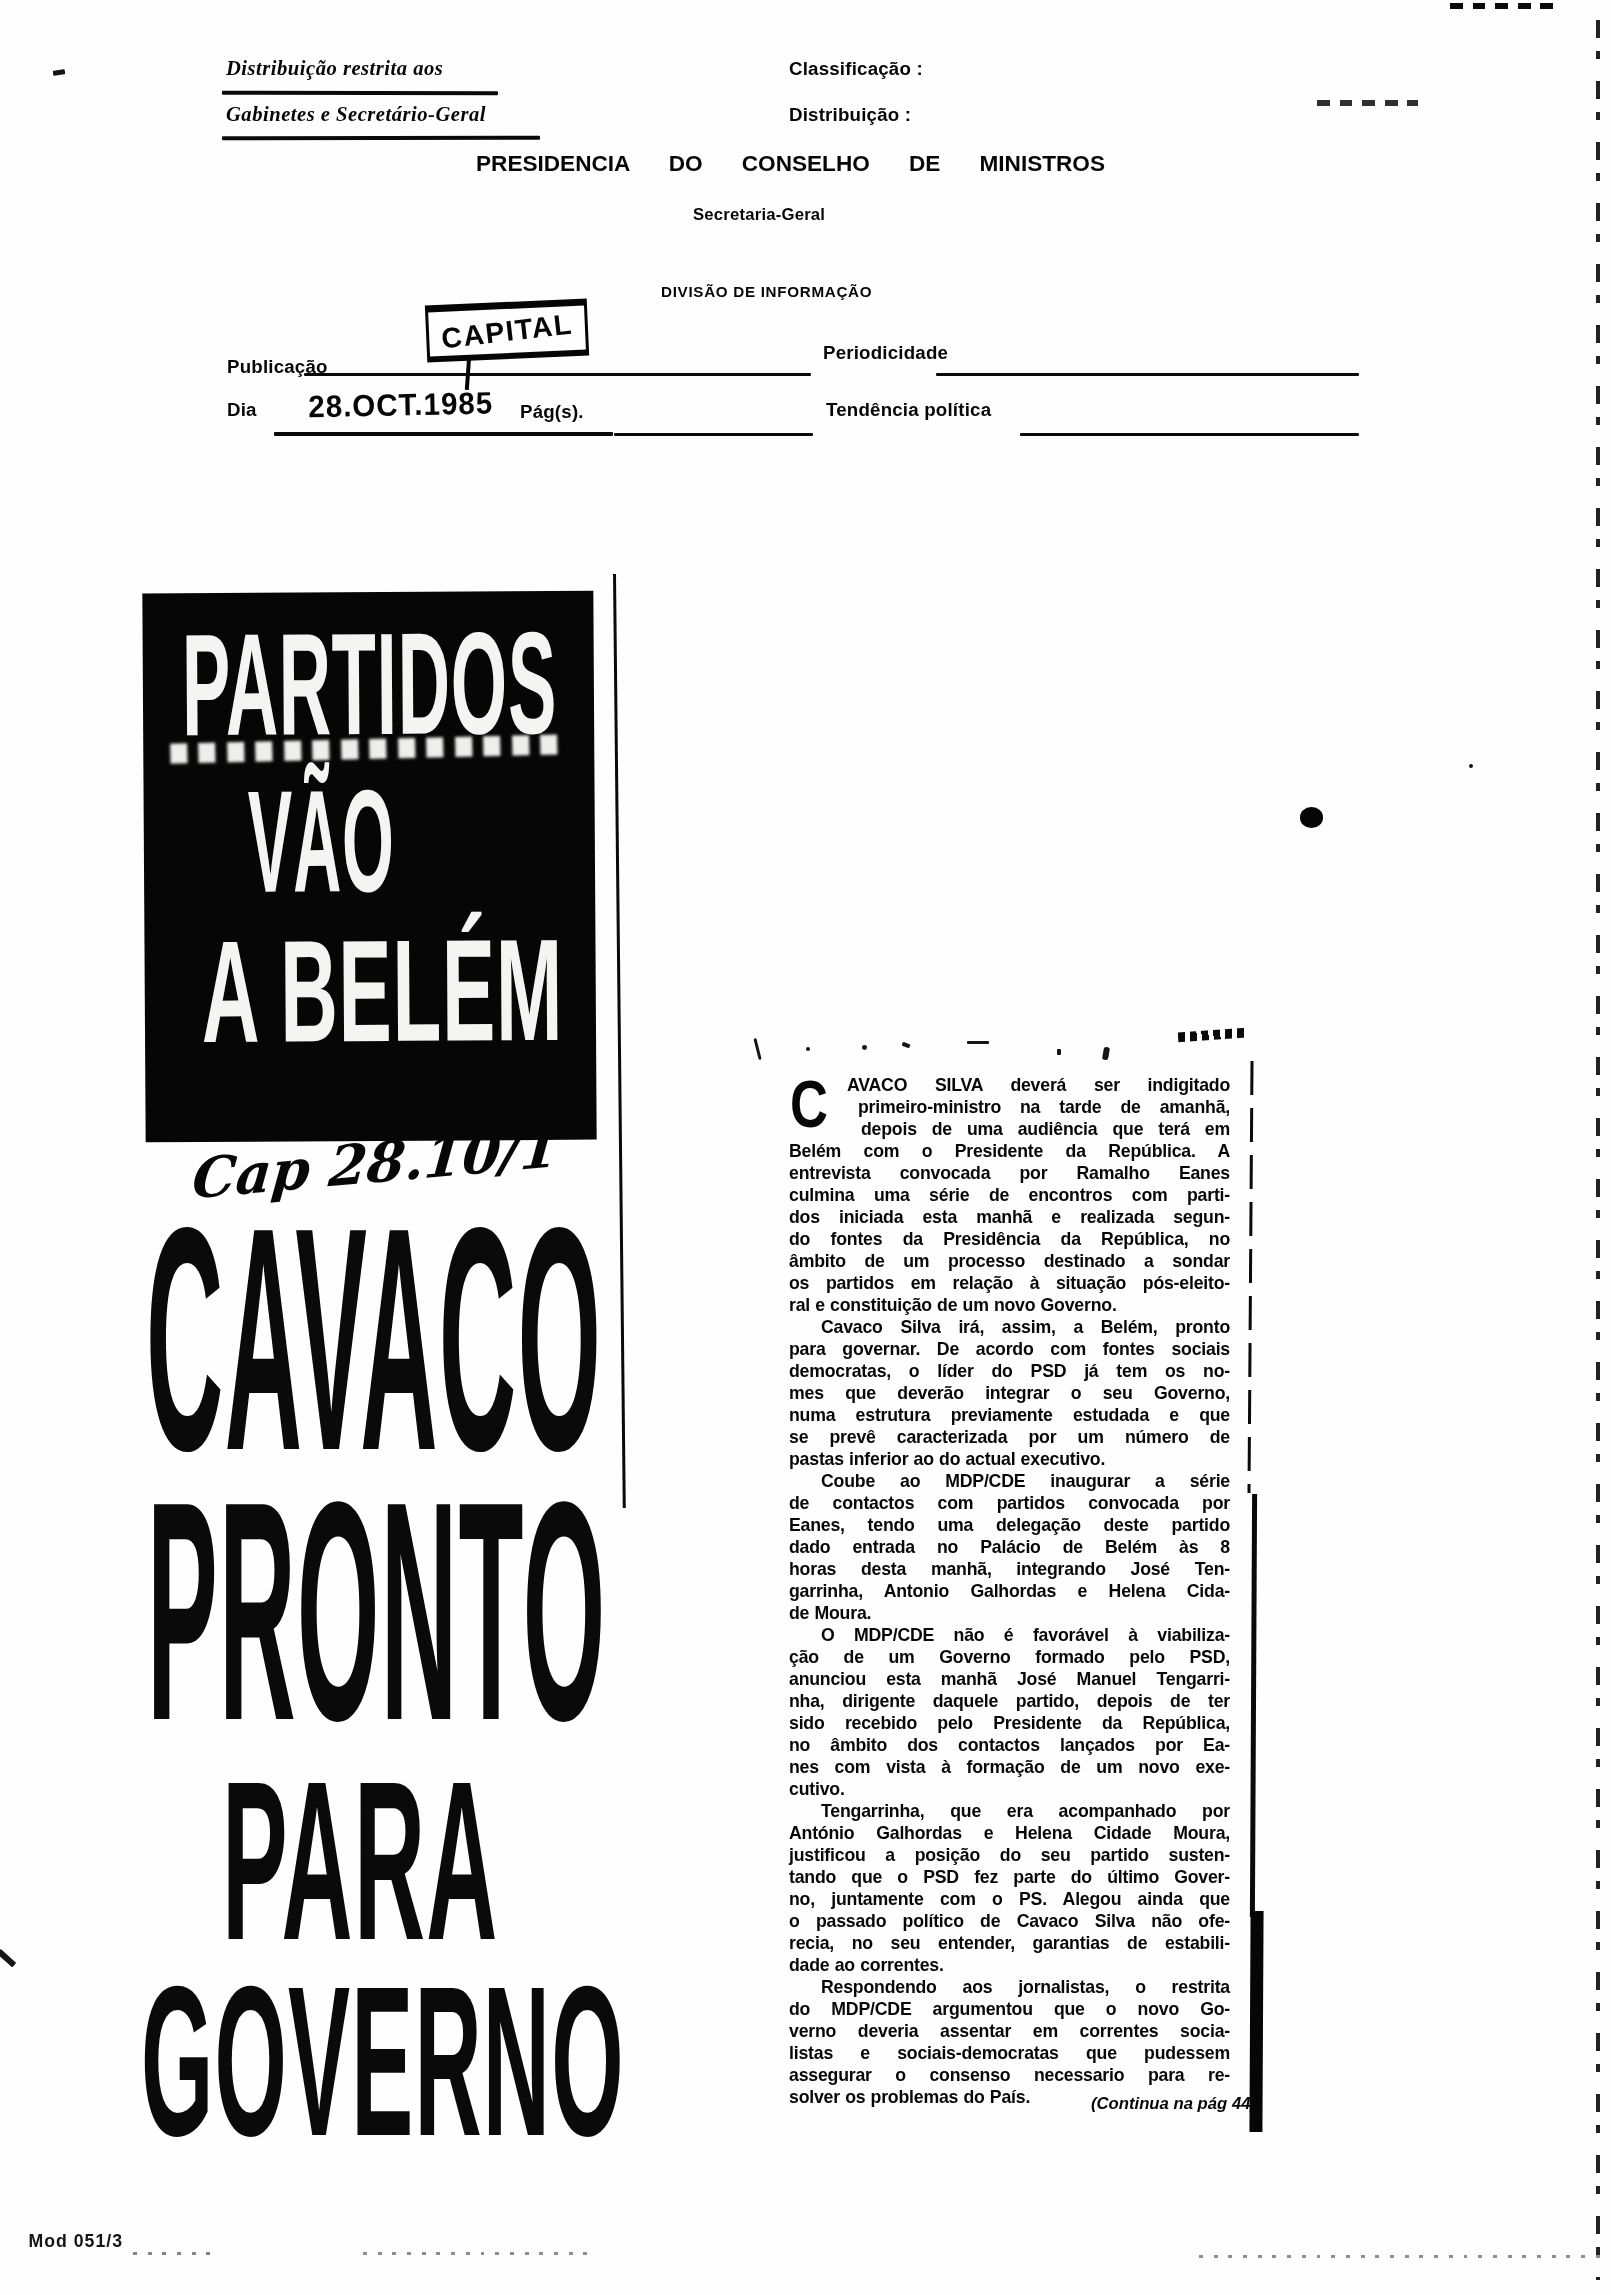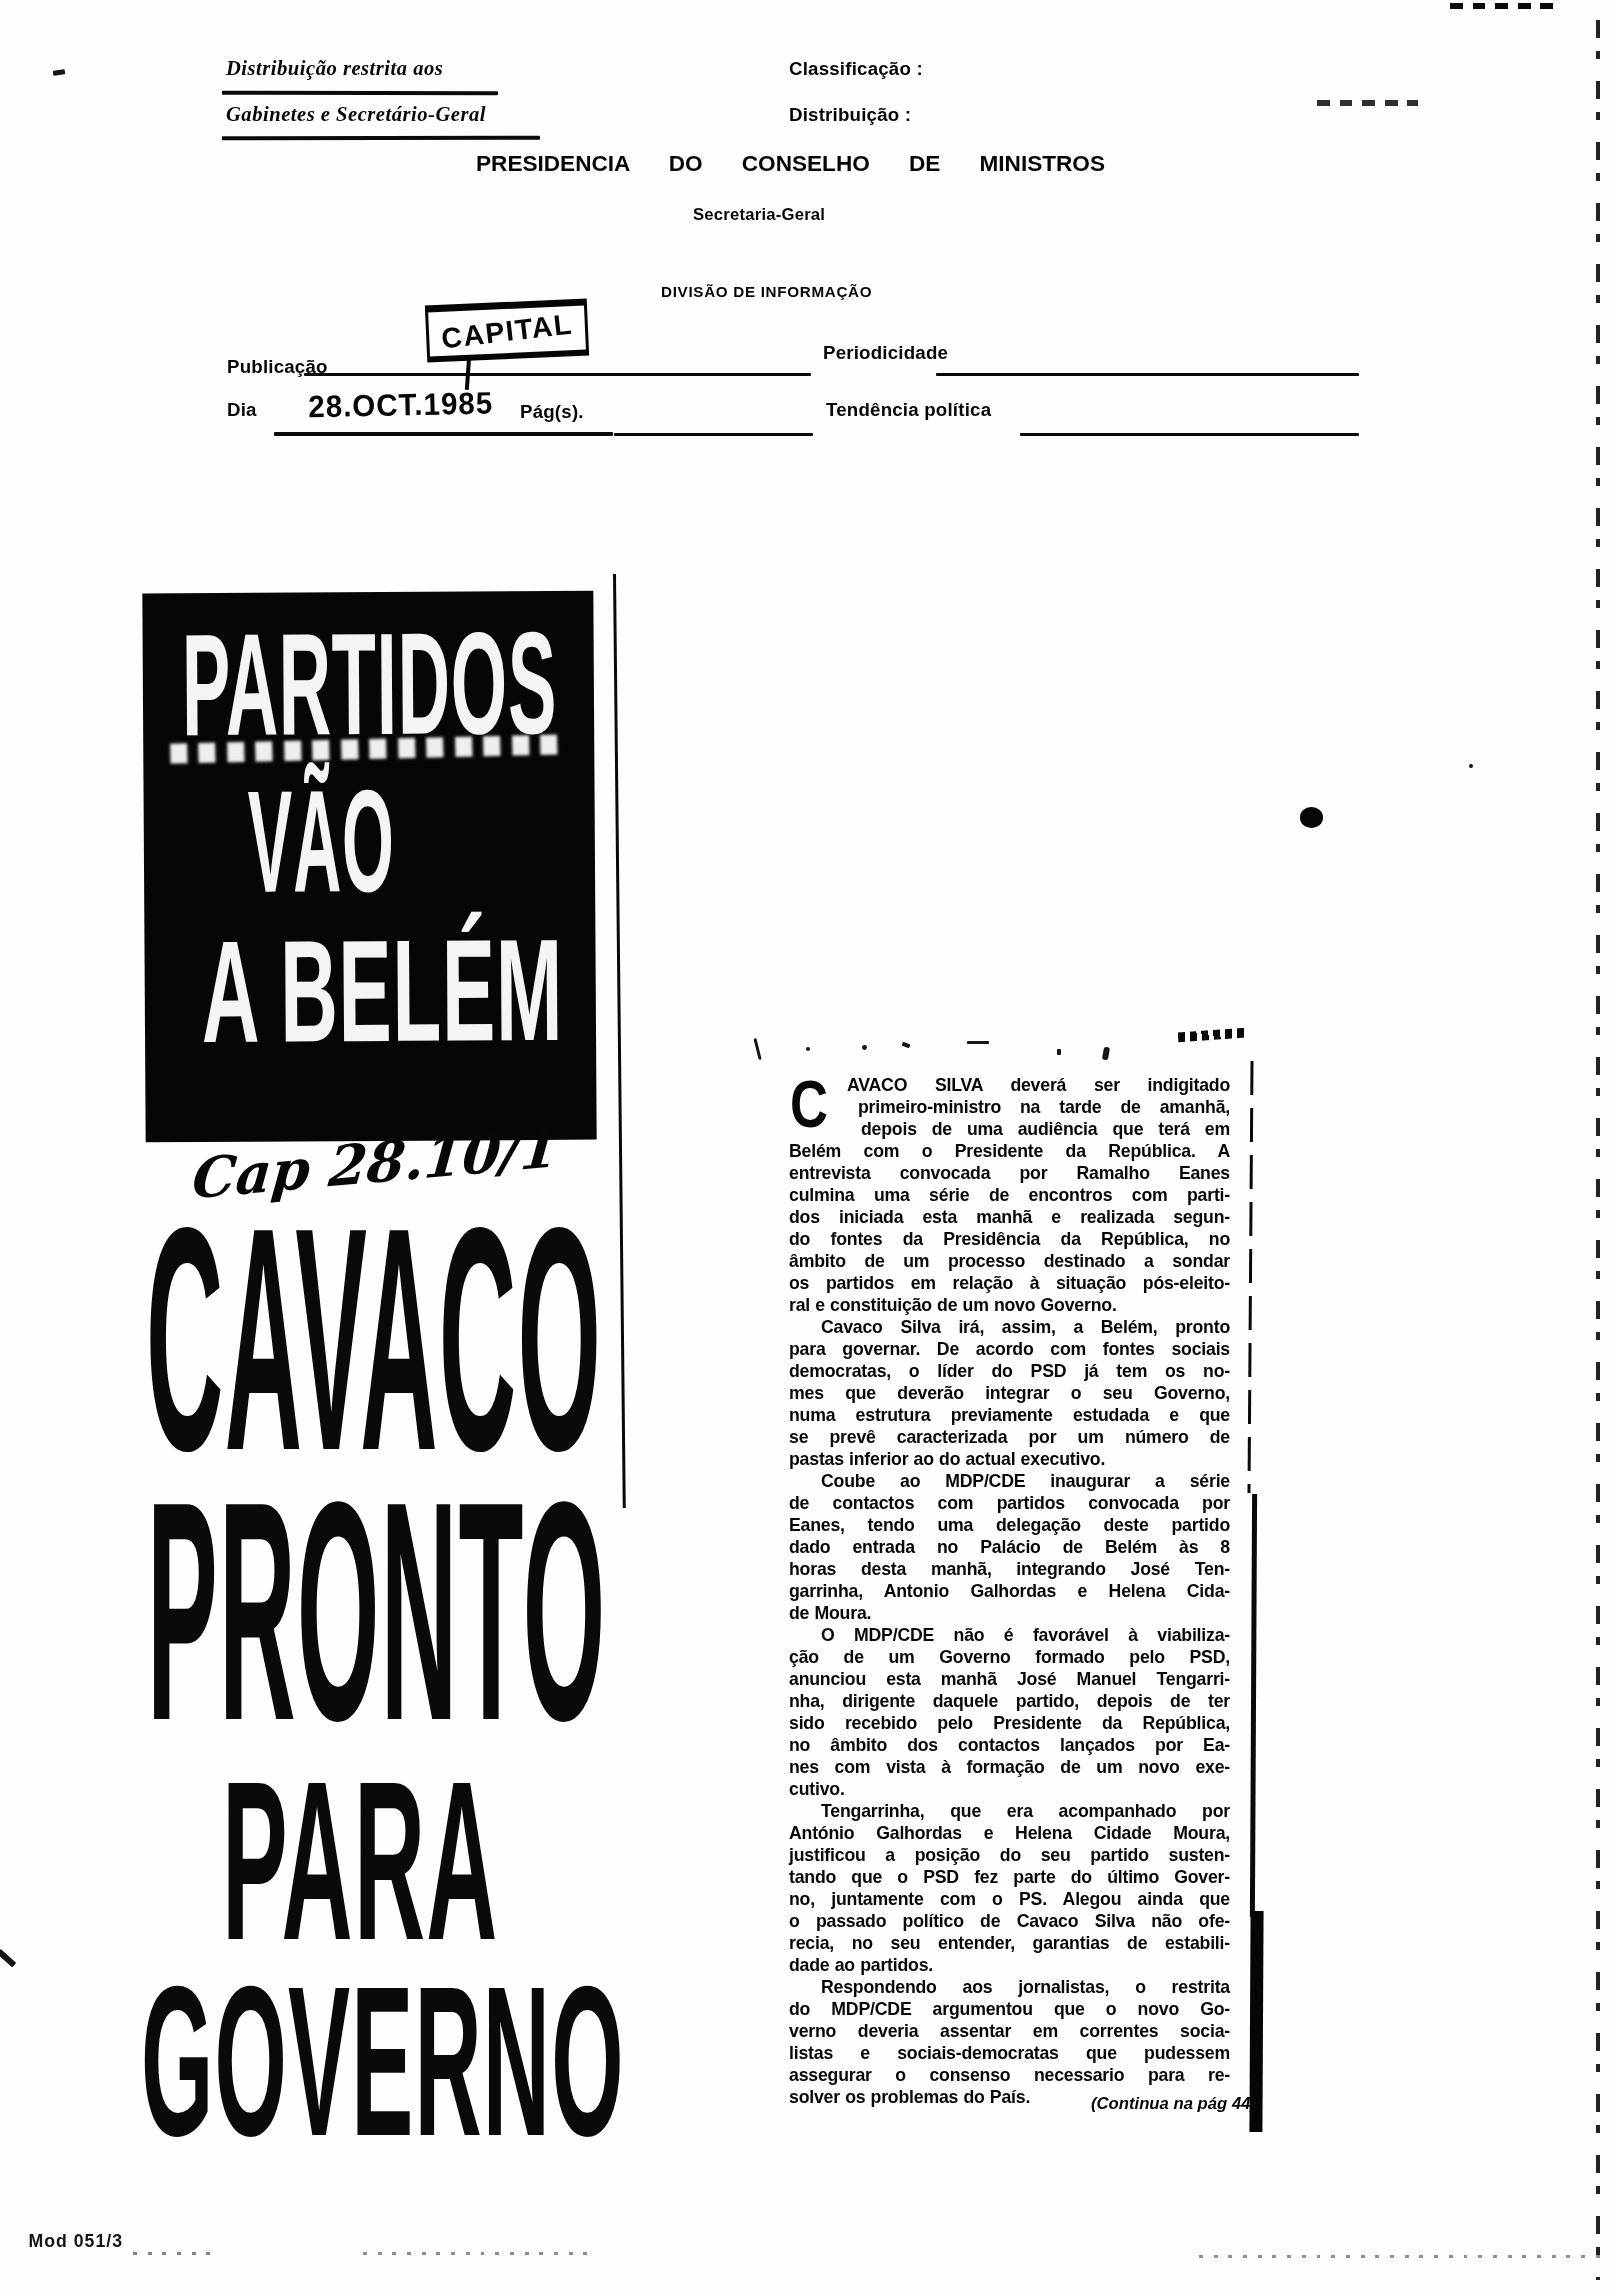--- a/index.html
+++ b/index.html
@@ -149,21 +149,21 @@
         <div class="aline lastline">cutivo.</div>
       </div>
       <div class="para p4">
         <div class="aline first">Tengarrinha, que era acompanhado por</div>
         <div class="aline">António Galhordas e Helena Cidade Moura,</div>
         <div class="aline">justificou a posição do seu partido susten-</div>
         <div class="aline">tando que o PSD fez parte do último Gover-</div>
         <div class="aline">no, juntamente com o PS. Alegou ainda que</div>
         <div class="aline">o passado político de Cavaco Silva não ofe-</div>
         <div class="aline">recia, no seu entender, garantias de estabili-</div>
-        <div class="aline lastline">dade ao partidos.</div>
+        <div class="aline lastline">dade ao correntes.</div>
       </div>
       <div class="para p5">
         <div class="aline first">Respondendo aos jornalistas, o restrita</div>
         <div class="aline">do MDP/CDE argumentou que o novo Go-</div>
         <div class="aline">verno deveria assentar em correntes socia-</div>
         <div class="aline">listas e sociais-democratas que pudessem</div>
         <div class="aline">assegurar o consenso necessario para re-</div>
         <div class="aline lastline">solver os problemas do País.</div>
       </div>
     </div>

